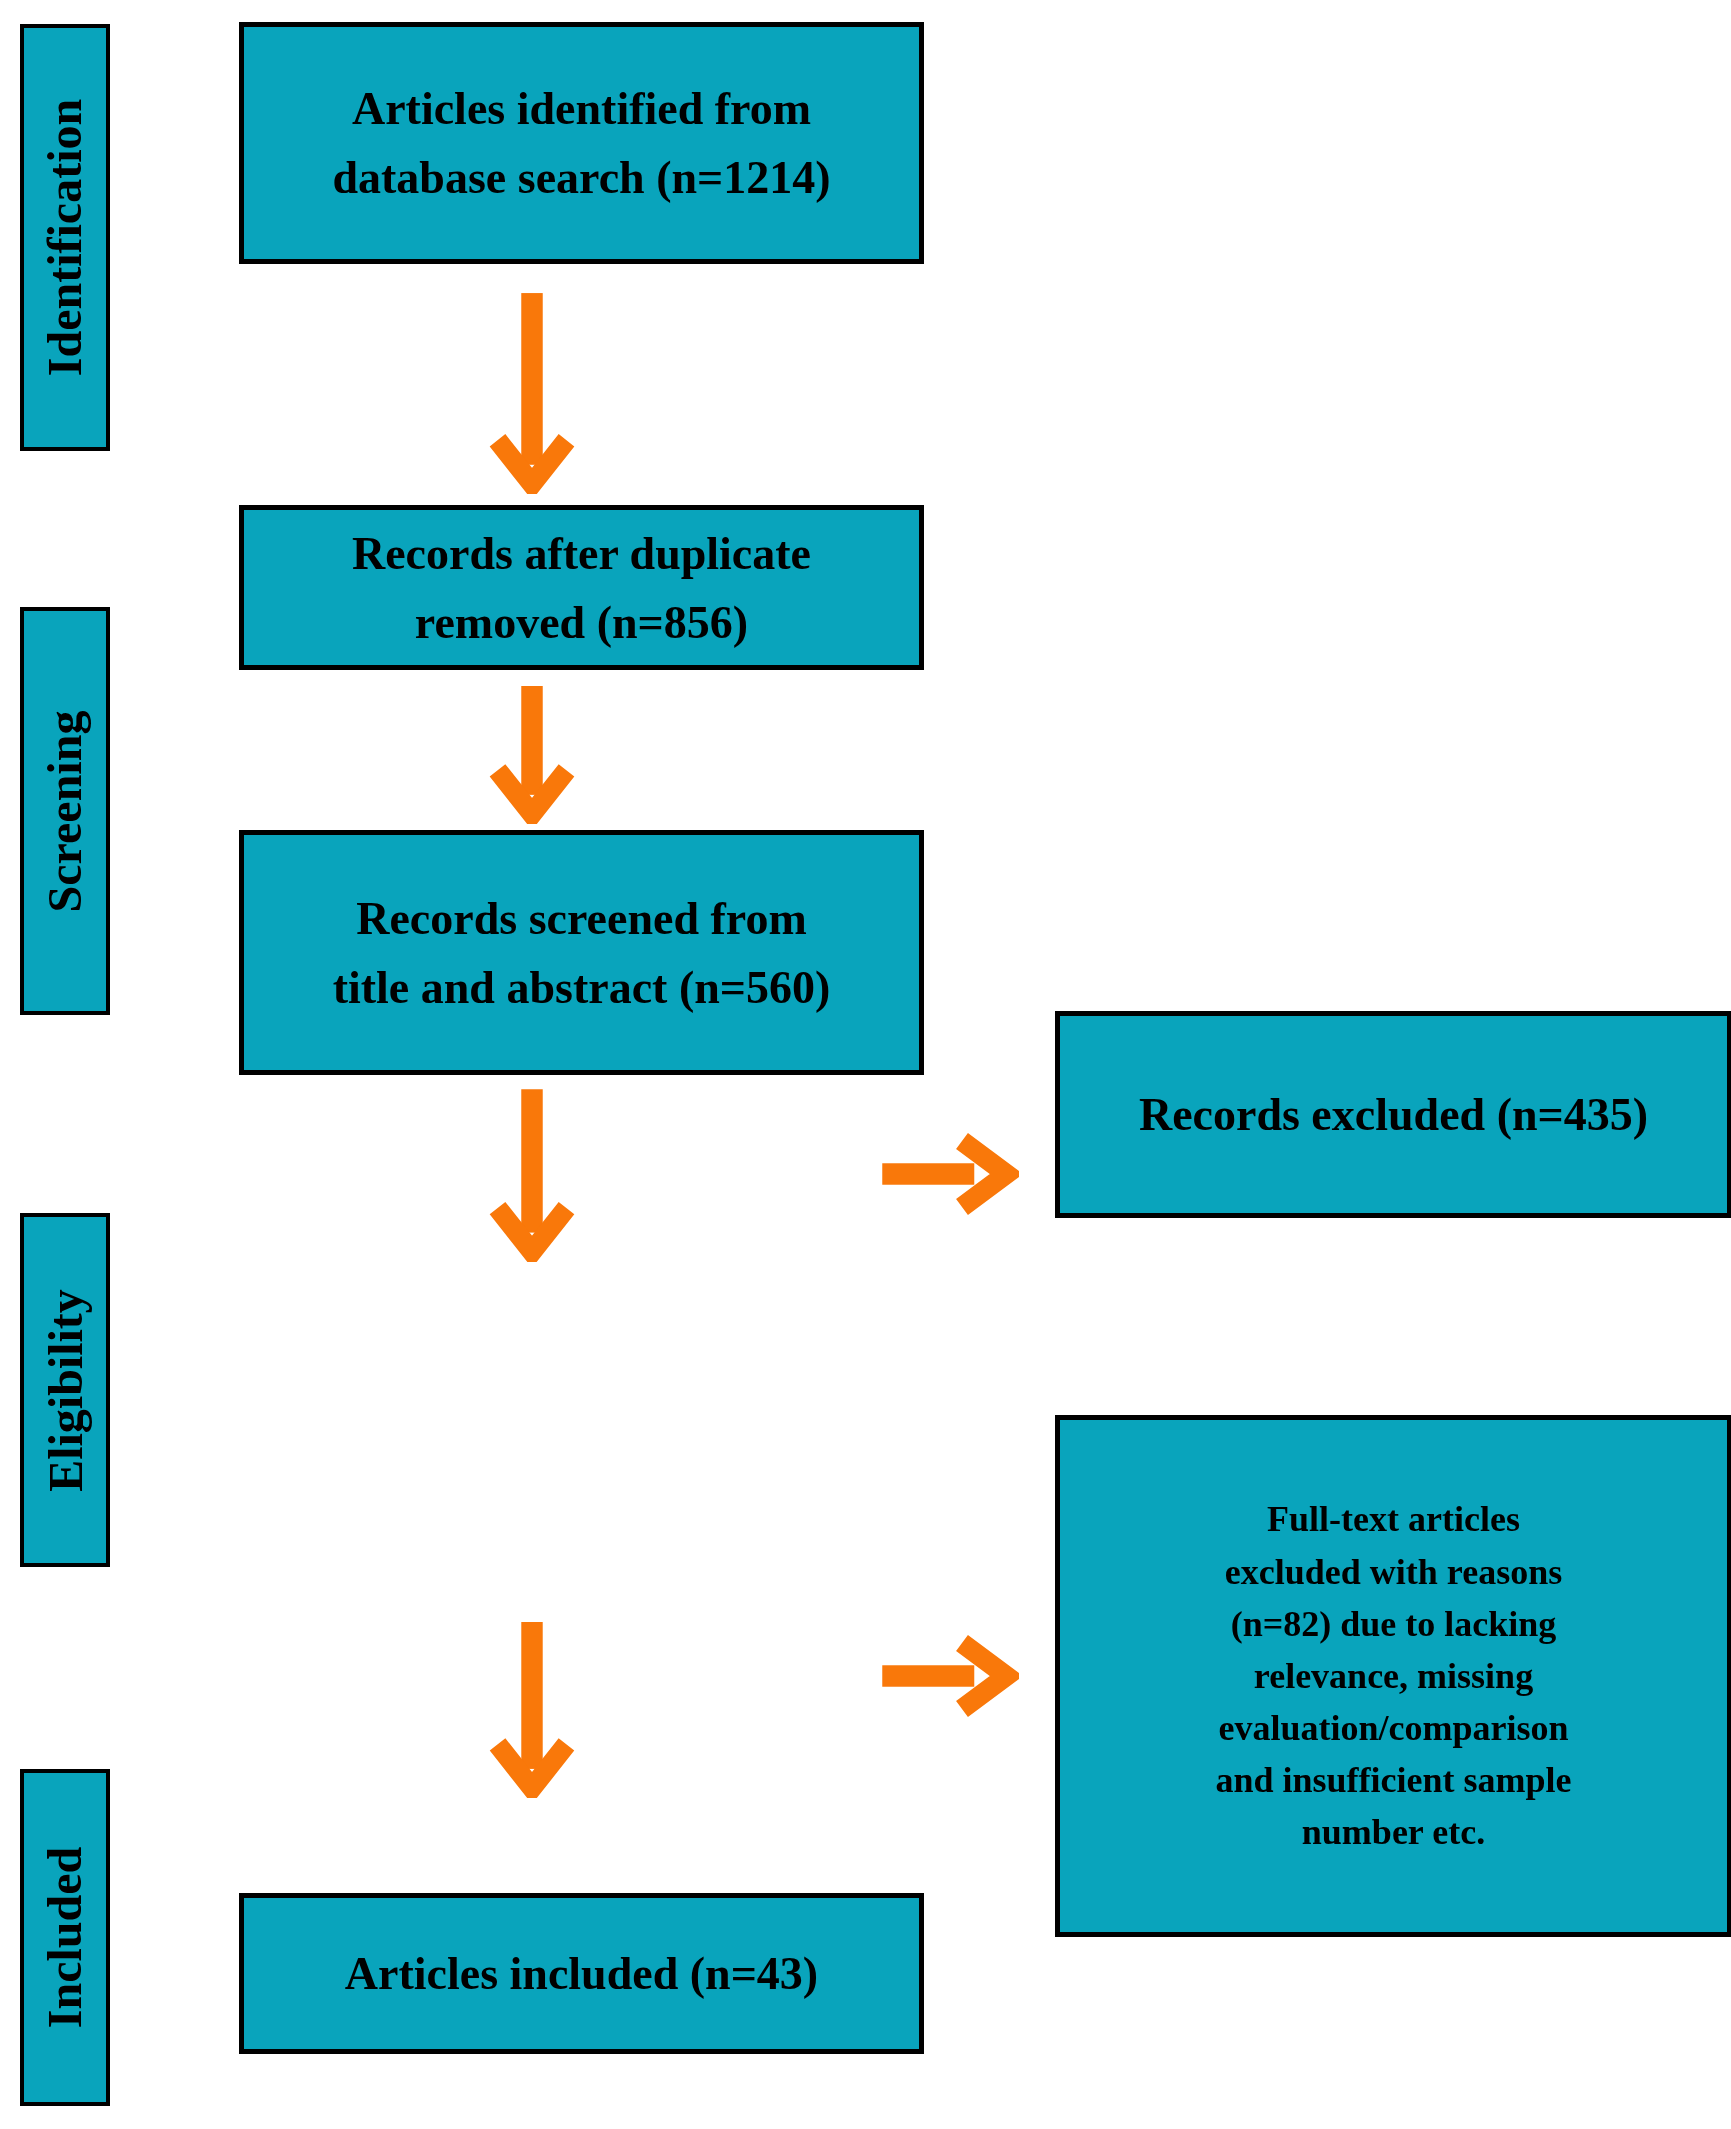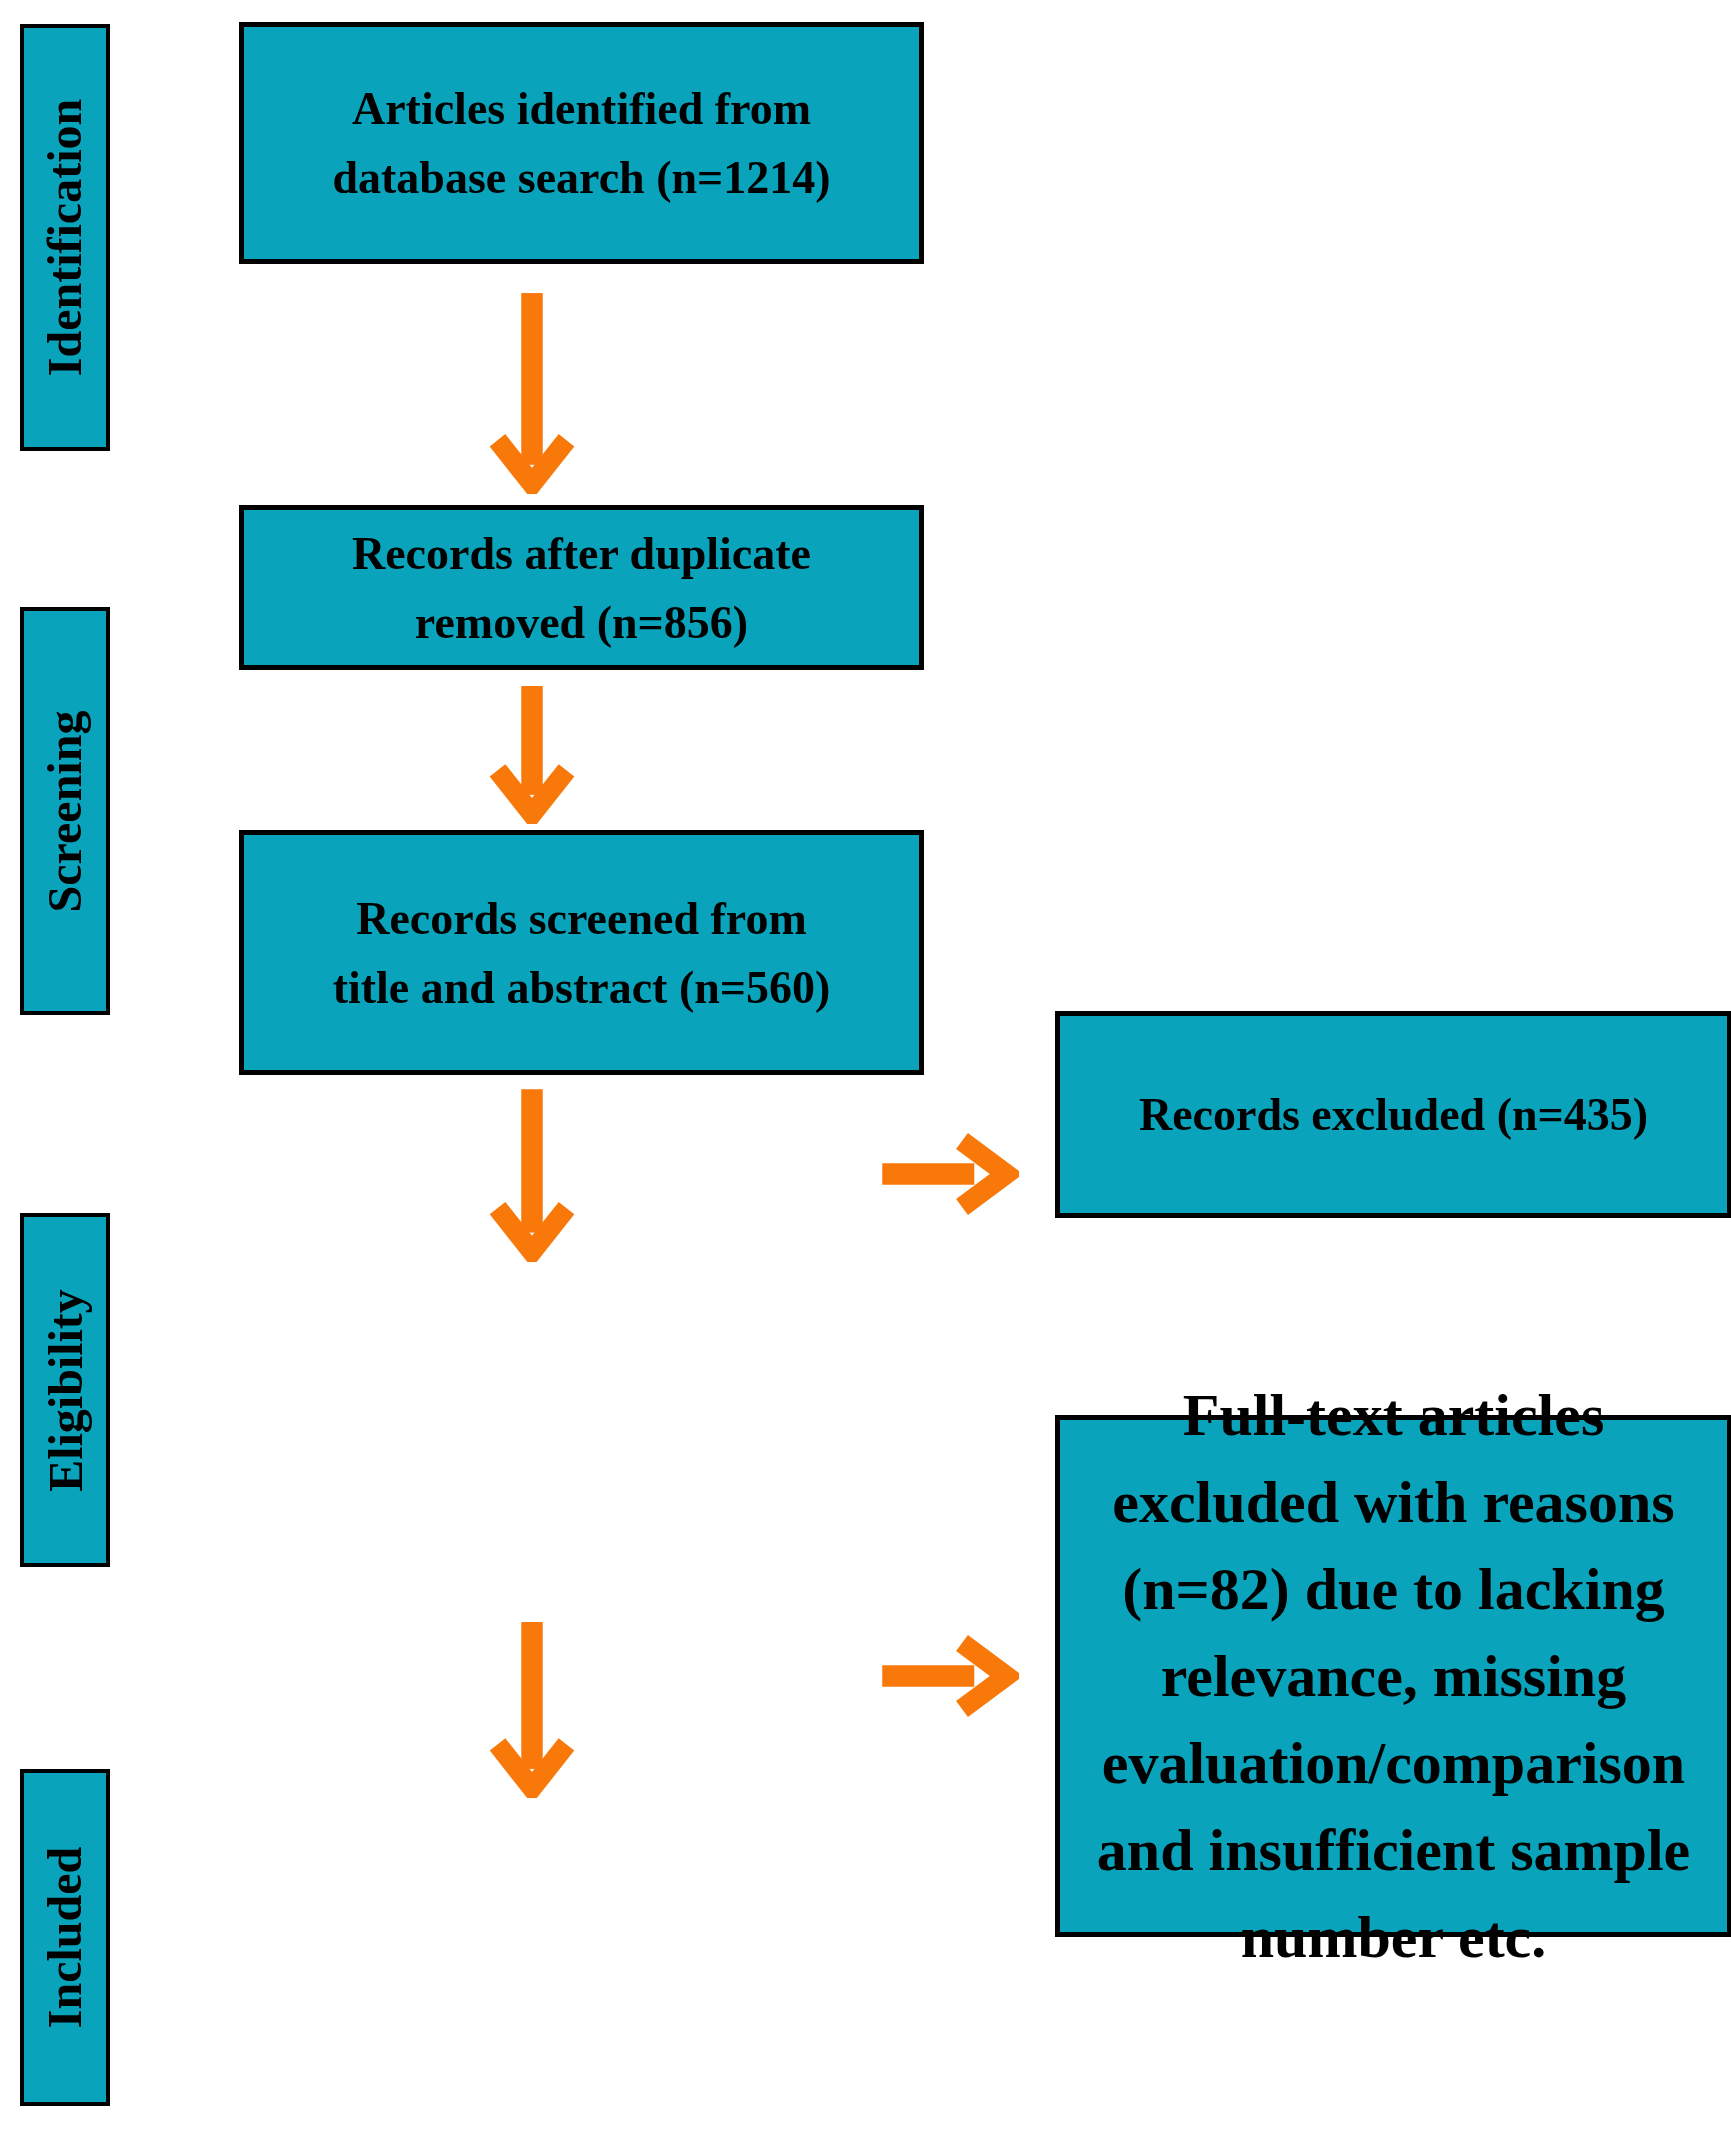--- a/index.html
+++ b/index.html
@@ -35,21 +35,21 @@
     margin-left: 21px;
   }
   .box .txt {
     font-weight: bold;
     font-size: 46px;
     line-height: 1.5;
     white-space: pre-line;
     padding: 0 4.6px;
   }
   .side-big .txt {
-    font-size: 60px;
+    font-size: 36px;
     line-height: 1.45;
   }
   .stage {
     position: absolute;
     background: var(--box-fill);
     border: 4.6px solid var(--border);
     box-sizing: border-box;
     display: flex;
     align-items: center;
     justify-content: center;
@@ -98,20 +98,23 @@
     <span class="txt">Records after duplicate
 removed (n=856)</span>
   </div>
 
   <div class="box" style="left:218px; top:830px; width:685px; height:245px;">
     <span class="txt">Records screened from
 title and abstract (n=560)</span>
   </div>
 
 
+  <div class="box" style="left:218px; top:1893px; width:685px; height:161px;">
+    <span class="txt">Articles included (n=43)</span>
+  </div>
 
   <div class="box" style="left:1034px; top:1011px; width:677px; height:207px;">
     <span class="txt">Records excluded (n=435)</span>
   </div>
 
   <div class="box side-big" style="left:1034px; top:1415px; width:677px; height:522px;">
     <span class="txt">Full-text articles
 excluded with reasons
 (n=82) due to lacking
 relevance, missing

